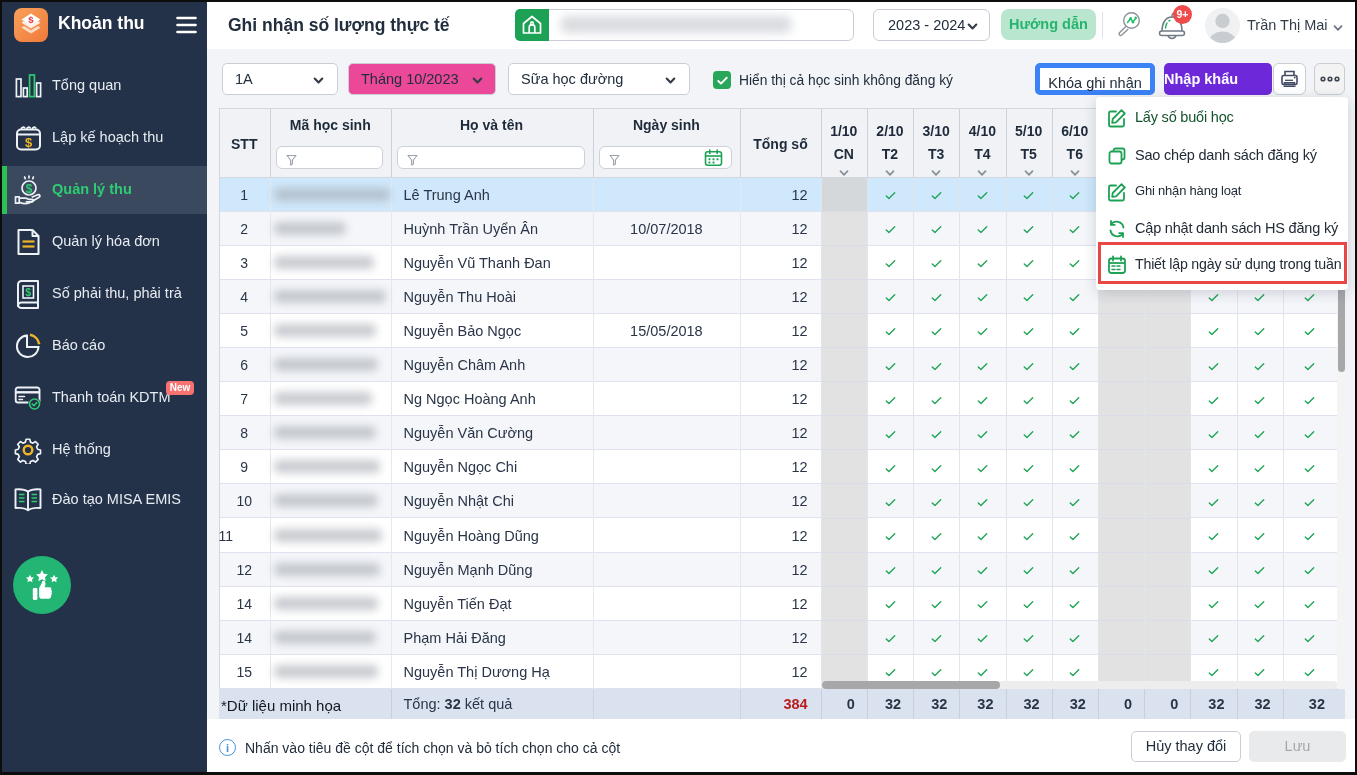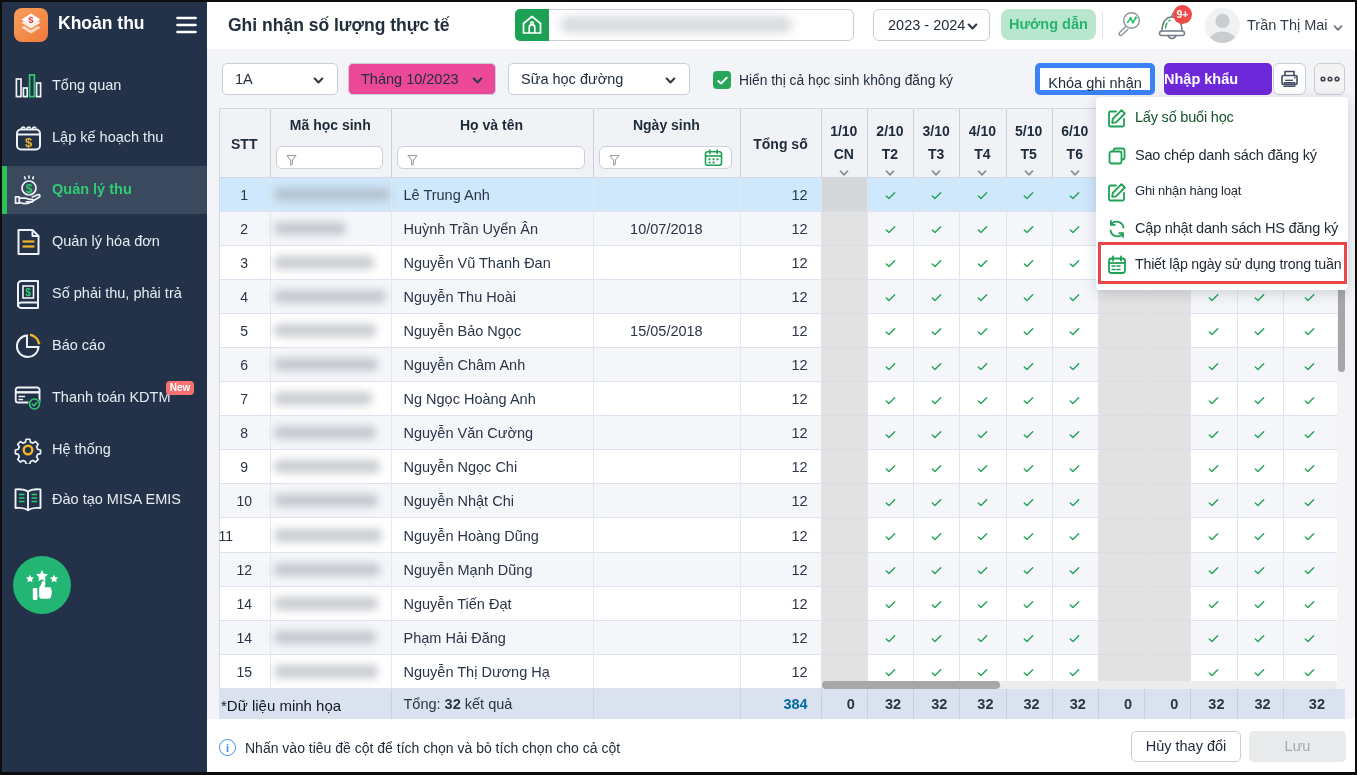--- a/index.html
+++ b/index.html
@@ -842,21 +842,21 @@
 <div class="abs" style="left:913.1px;top:689.0px;width:1px;height:30.0px;background:#c6cedf;"></div>
 <div class="abs" style="left:959.3000000000001px;top:689.0px;width:1px;height:30.0px;background:#c6cedf;"></div>
 <div class="abs" style="left:1005.5px;top:689.0px;width:1px;height:30.0px;background:#c6cedf;"></div>
 <div class="abs" style="left:1051.7px;top:689.0px;width:1px;height:30.0px;background:#c6cedf;"></div>
 <div class="abs" style="left:1097.9px;top:689.0px;width:1px;height:30.0px;background:#c6cedf;"></div>
 <div class="abs" style="left:1144.1000000000001px;top:689.0px;width:1px;height:30.0px;background:#c6cedf;"></div>
 <div class="abs" style="left:1190.3000000000002px;top:689.0px;width:1px;height:30.0px;background:#c6cedf;"></div>
 <div class="abs" style="left:1236.5px;top:689.0px;width:1px;height:30.0px;background:#c6cedf;"></div>
 <div class="abs" style="left:1282.7px;top:689.0px;width:1px;height:30.0px;background:#c6cedf;"></div>
 <div class="abs" style="left:403.5px;top:696.0px;width:260px;height:17px;font-size:14.5px;color:#2a3547;line-height:17px;">Tổng: <b>32</b> kết quả</div>
-<div class="abs" style="left:740.3px;top:696.0px;width:67.40000000000009px;height:17px;font-size:14.5px;font-weight:bold;color:#0369a1;text-align:right;line-height:17px;">384</div>
+<div class="abs" style="left:740.3px;top:696.0px;width:67.40000000000009px;height:17px;font-size:14.5px;font-weight:bold;color:#b91c1c;text-align:right;line-height:17px;">384</div>
 <div class="abs" style="left:820.7px;top:696.0px;width:34.200000000000045px;height:17px;font-size:14.5px;font-weight:bold;color:#2a3547;text-align:right;line-height:17px;">0</div>
 <div class="abs" style="left:866.9000000000001px;top:696.0px;width:34.19999999999993px;height:17px;font-size:14.5px;font-weight:bold;color:#2a3547;text-align:right;line-height:17px;">32</div>
 <div class="abs" style="left:913.1px;top:696.0px;width:34.200000000000045px;height:17px;font-size:14.5px;font-weight:bold;color:#2a3547;text-align:right;line-height:17px;">32</div>
 <div class="abs" style="left:959.3000000000001px;top:696.0px;width:34.19999999999993px;height:17px;font-size:14.5px;font-weight:bold;color:#2a3547;text-align:right;line-height:17px;">32</div>
 <div class="abs" style="left:1005.5px;top:696.0px;width:34.200000000000045px;height:17px;font-size:14.5px;font-weight:bold;color:#2a3547;text-align:right;line-height:17px;">32</div>
 <div class="abs" style="left:1051.7px;top:696.0px;width:34.200000000000045px;height:17px;font-size:14.5px;font-weight:bold;color:#2a3547;text-align:right;line-height:17px;">32</div>
 <div class="abs" style="left:1097.9px;top:696.0px;width:34.200000000000045px;height:17px;font-size:14.5px;font-weight:bold;color:#2a3547;text-align:right;line-height:17px;">0</div>
 <div class="abs" style="left:1144.1000000000001px;top:696.0px;width:34.200000000000045px;height:17px;font-size:14.5px;font-weight:bold;color:#2a3547;text-align:right;line-height:17px;">0</div>
 <div class="abs" style="left:1190.3000000000002px;top:696.0px;width:34.19999999999982px;height:17px;font-size:14.5px;font-weight:bold;color:#2a3547;text-align:right;line-height:17px;">32</div>
 <div class="abs" style="left:1236.5px;top:696.0px;width:34.200000000000045px;height:17px;font-size:14.5px;font-weight:bold;color:#2a3547;text-align:right;line-height:17px;">32</div>

